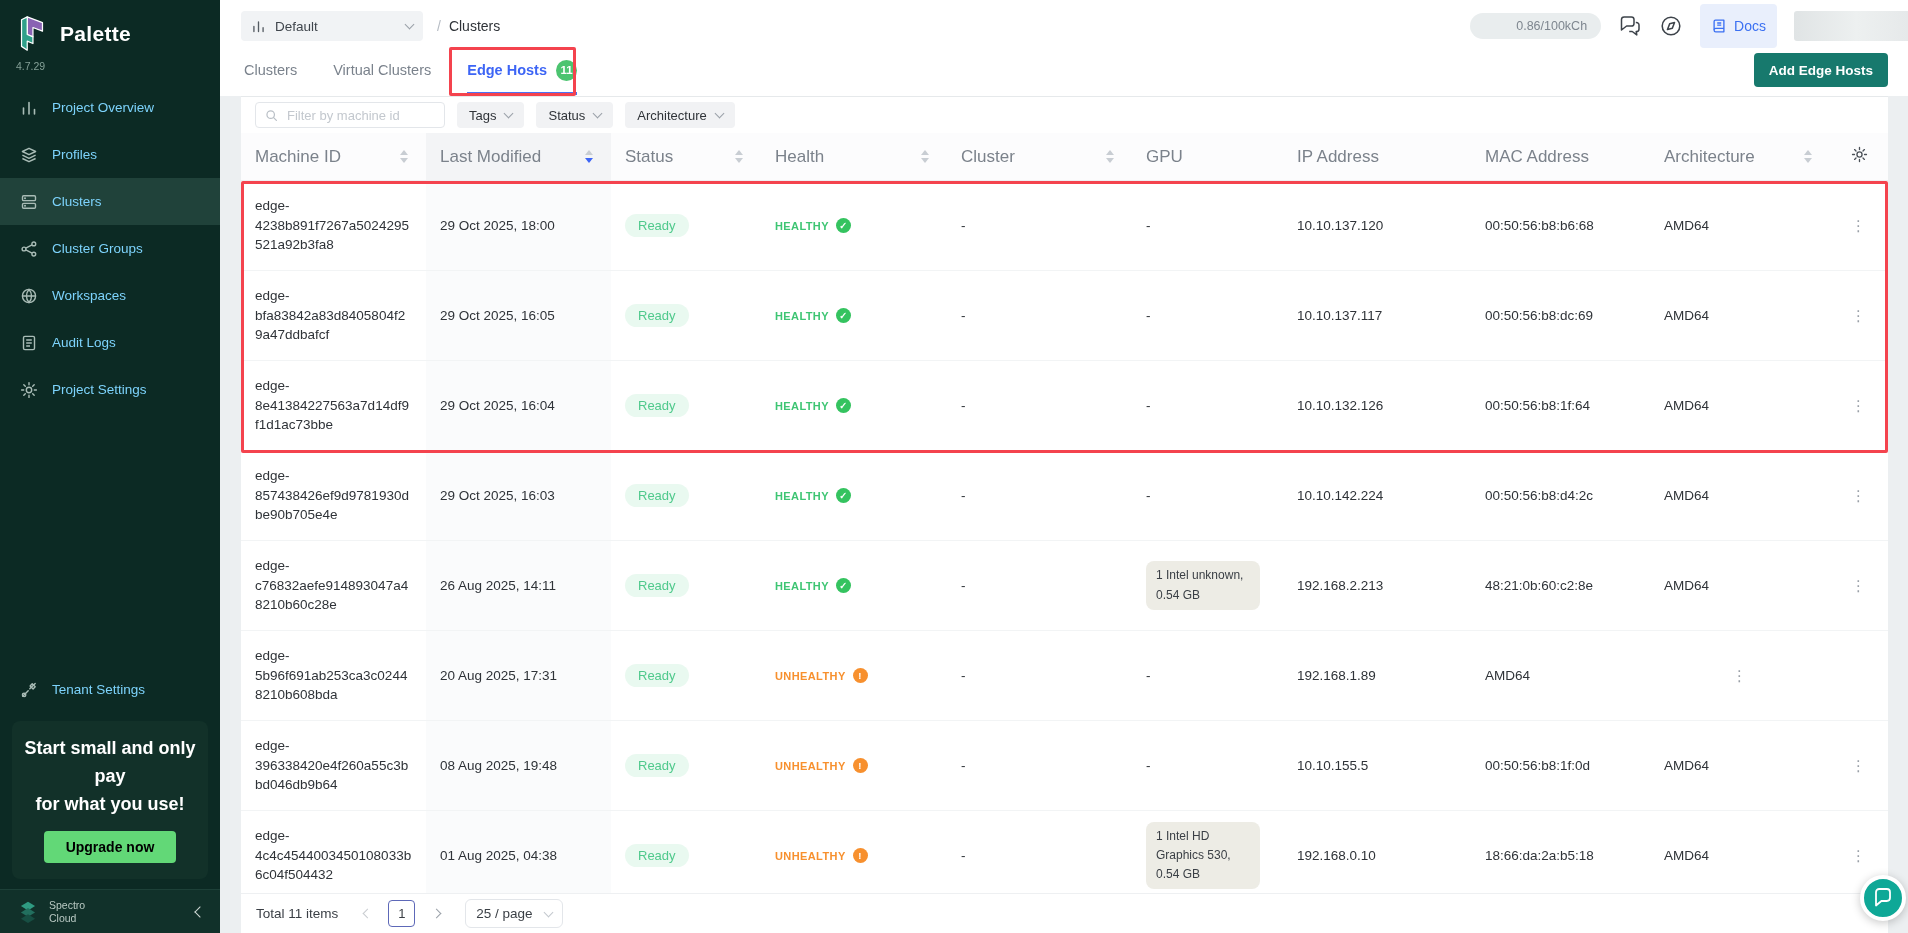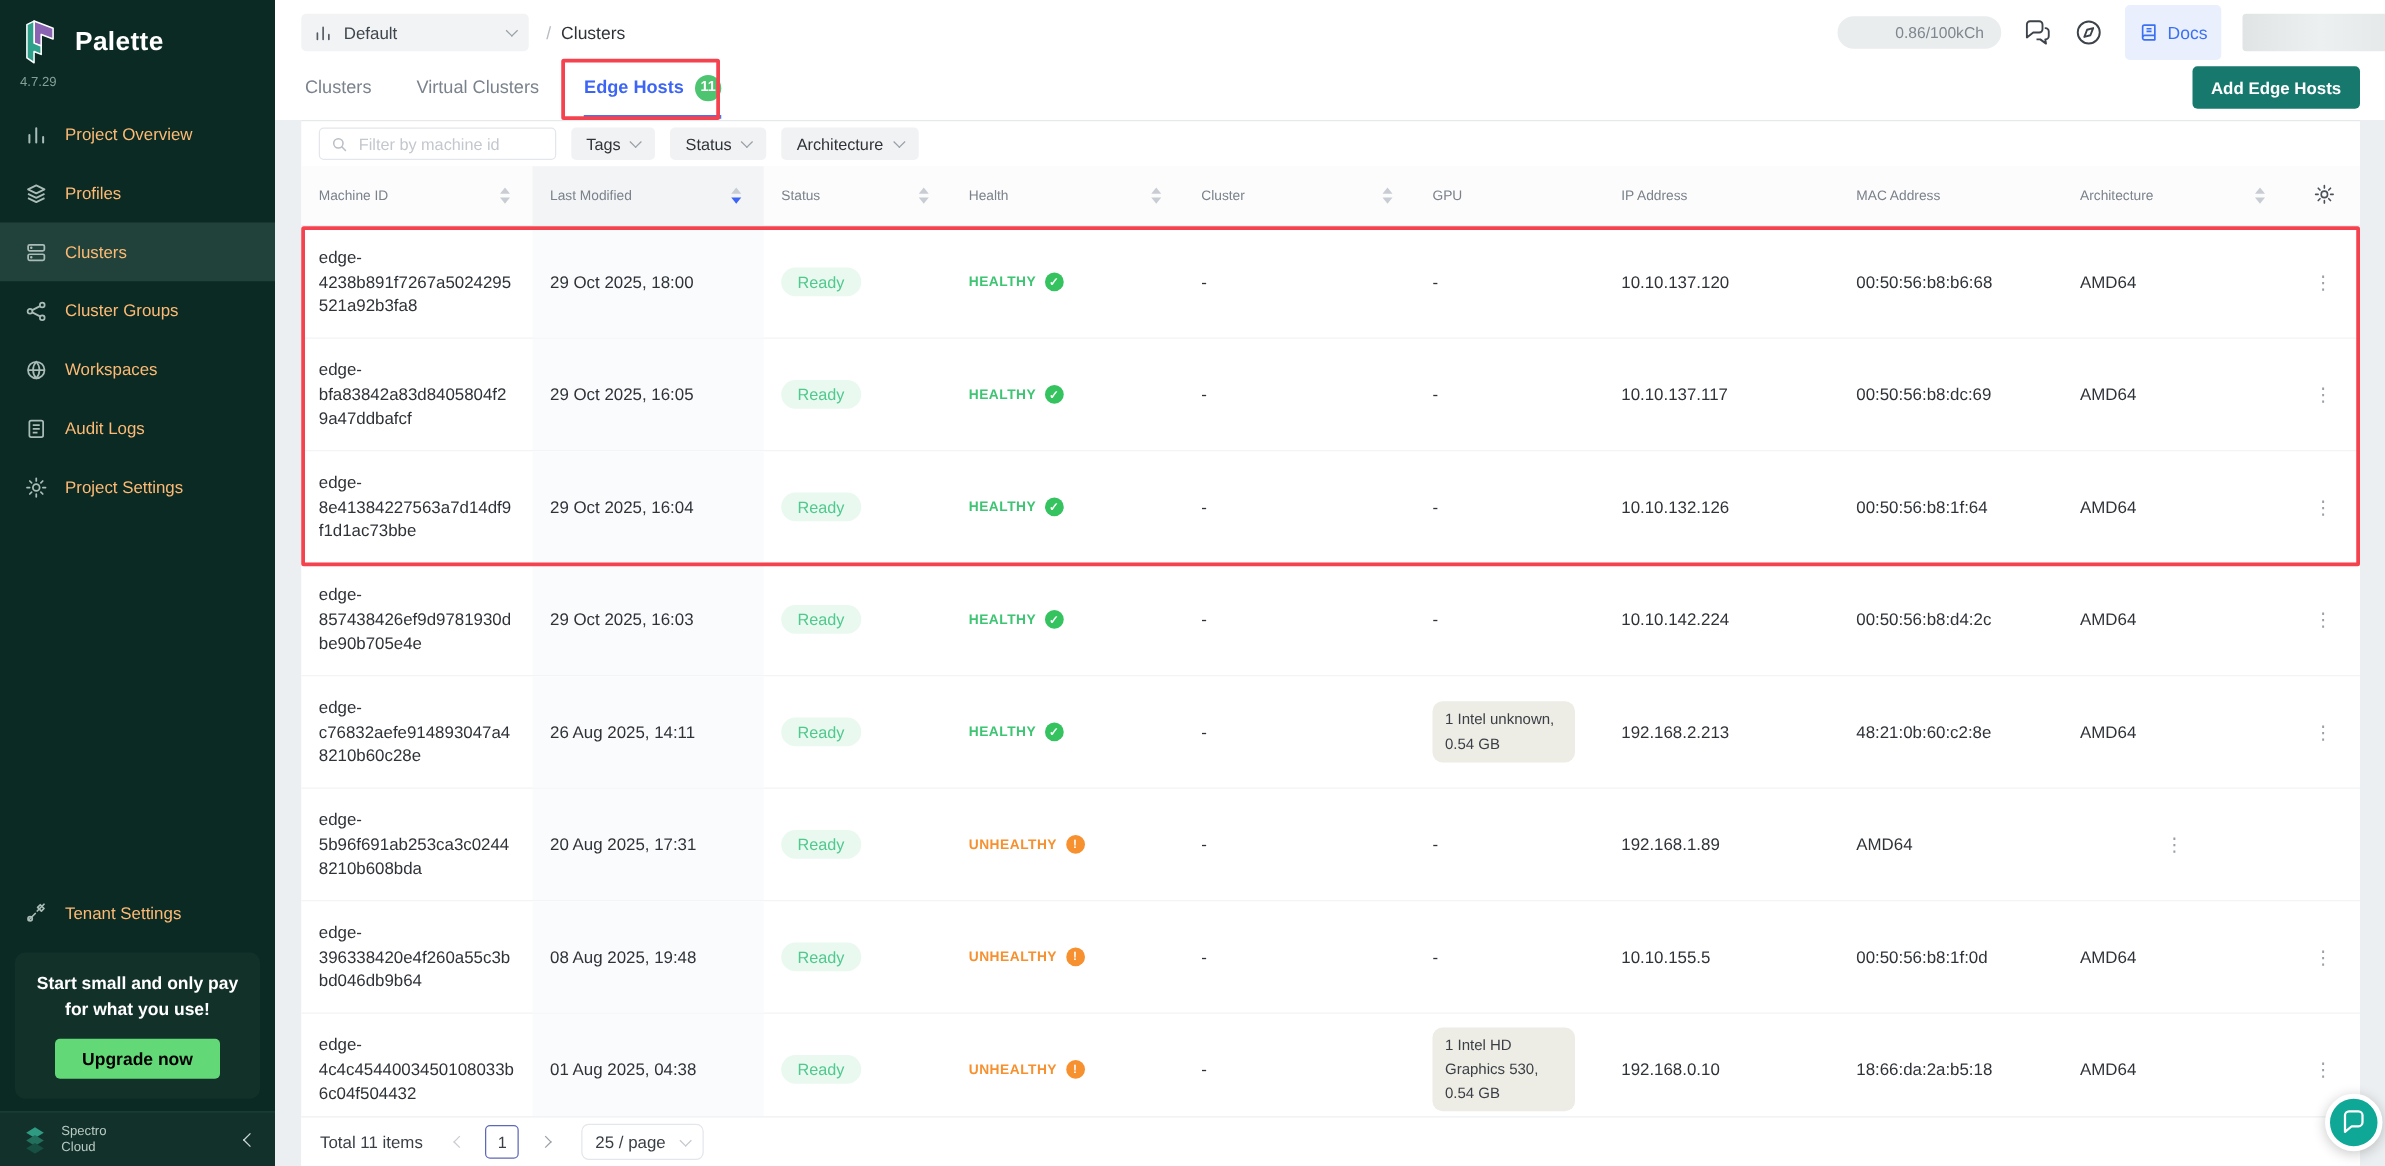--- a/index.html
+++ b/index.html
@@ -9,28 +9,28 @@
 
   
   .sidebar{position:absolute;left:0;top:0;width:220px;height:100%;background:#0c2a24;
            color:#e9efed;display:flex;flex-direction:column;z-index:4}
   .logo-row{display:flex;align-items:center;gap:10px;padding:14px 14px 2px}
   .logo-mark svg{width:36px;height:40px;display:block}
   .brand{font-size:21px;font-weight:bold;letter-spacing:.3px;color:#fff}
   .version{font-size:10.5px;color:#84a097;padding:4px 16px 8px}
   .nav{margin-top:4px}
   .nav-item{display:flex;align-items:center;gap:14px;height:47px;padding:0 20px;
-            font-size:13.5px;color:#fdba74;cursor:pointer;white-space:nowrap}
+            font-size:13.5px;color:#7dd3fc;cursor:pointer;white-space:nowrap}
   .nav-item.active{background:#20423a}
   .nicon{width:18px;height:18px;color:#a9bcb6;flex:none}
   .nicon svg{width:100%;height:100%;display:block}
   .spacer{flex:1}
   .upgrade-panel{margin:8px 12px 10px;background:#123129;border-radius:8px;
                  padding:14px 8px 16px;text-align:center}
-  .upgrade-text{font-size:14px;line-height:1.55;color:#fff;font-weight:bold}
+  .upgrade-text{font-size:18px;line-height:1.55;color:#fff;font-weight:bold}
   .upgrade-btn{margin-top:12px;background:#62d877;color:#000000;border:none;border-radius:4px;
                font-size:14px;font-weight:bold;padding:8px 22px;cursor:pointer;
                font-family:"Liberation Sans",sans-serif}
   .sb-footer{height:44px;border-top:1px solid #1d4038;background:#11312a;display:flex;
              align-items:center;padding:0 16px;gap:9px;flex:none}
   .sc-logo svg{width:24px;height:22px;display:block}
   .sc-name{font-size:10.5px;line-height:1.2;color:#b9c9c3}
   .collapse-chev{margin-left:auto;width:8px;height:8px;border-left:1.8px solid #cfd8d5;
                  border-bottom:1.8px solid #cfd8d5;transform:rotate(45deg);cursor:pointer}
 
@@ -81,21 +81,21 @@
   .search-box input{border:none;outline:none;flex:1;min-width:0;font-size:13px;color:#3f454c;
                     font-family:"Liberation Sans",sans-serif;background:transparent}
   .search-box input::placeholder{color:#c3c8ce}
   .filter-btn{height:26px;background:#f1f2f4;border:none;border-radius:4px;display:flex;align-items:center;
               gap:9px;padding:0 12px;font-size:13px;color:#2f3338;cursor:pointer;
               font-family:Liberation Sans, sans-serif}
 
   .thead{height:48px;flex:none;background:#fcfcfd;border-bottom:1px solid #eef0f2;display:grid;
          grid-template-columns:var(--cols)}
   .th{display:flex;align-items:center;justify-content:space-between;height:100%;
-      padding:0 18px 0 14px;font-size:11px;color:#7b828b}
+      padding:0 18px 0 14px;font-size:17px;color:#7b828b}
   .th.sorted{background:#f3f4f6}
   .th-gear{justify-content:center;padding:0;color:#4b5158;cursor:pointer}
   .th-gear svg{width:17px;height:17px}
   .carets{display:flex;flex-direction:column;gap:3px;margin-left:8px}
   .caret-up{width:0;height:0;border-left:4px solid transparent;border-right:4px solid transparent;
             border-bottom:5px solid #c8cdd3}
   .caret-down{width:0;height:0;border-left:4px solid transparent;border-right:4px solid transparent;
               border-top:5px solid #c8cdd3}
   .caret-down.on{border-top-color:#3d65f5}
 

